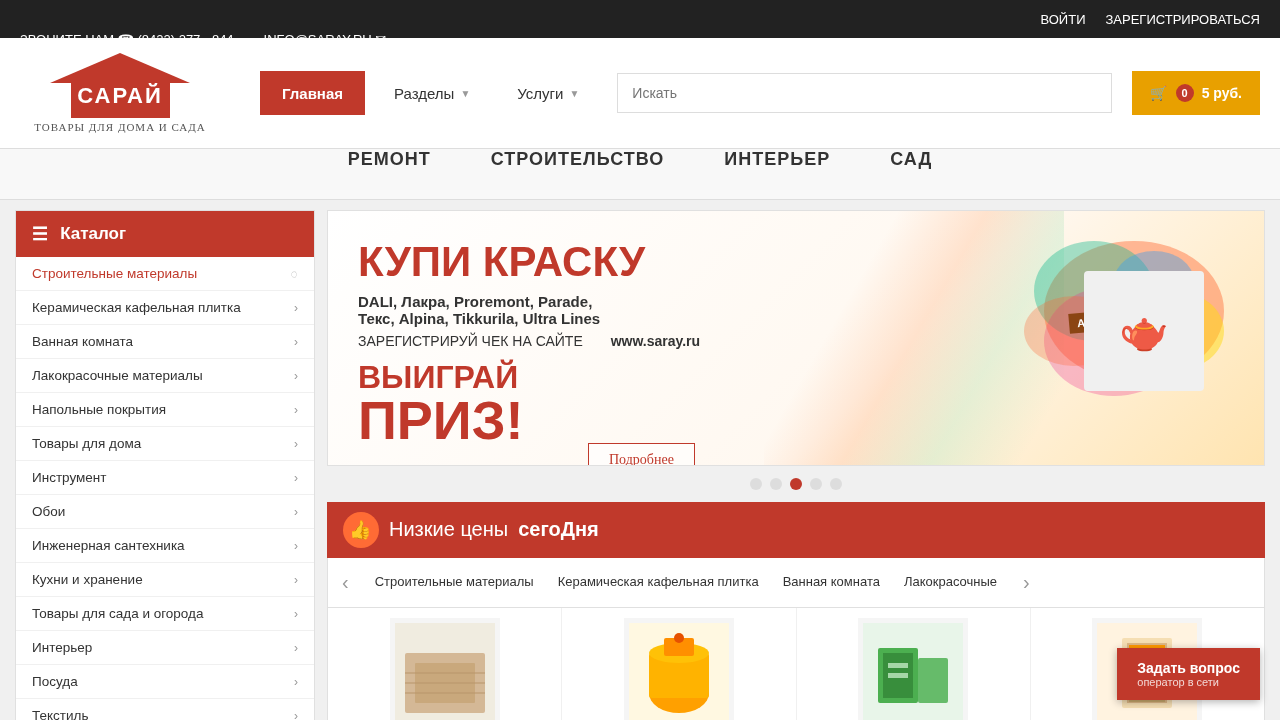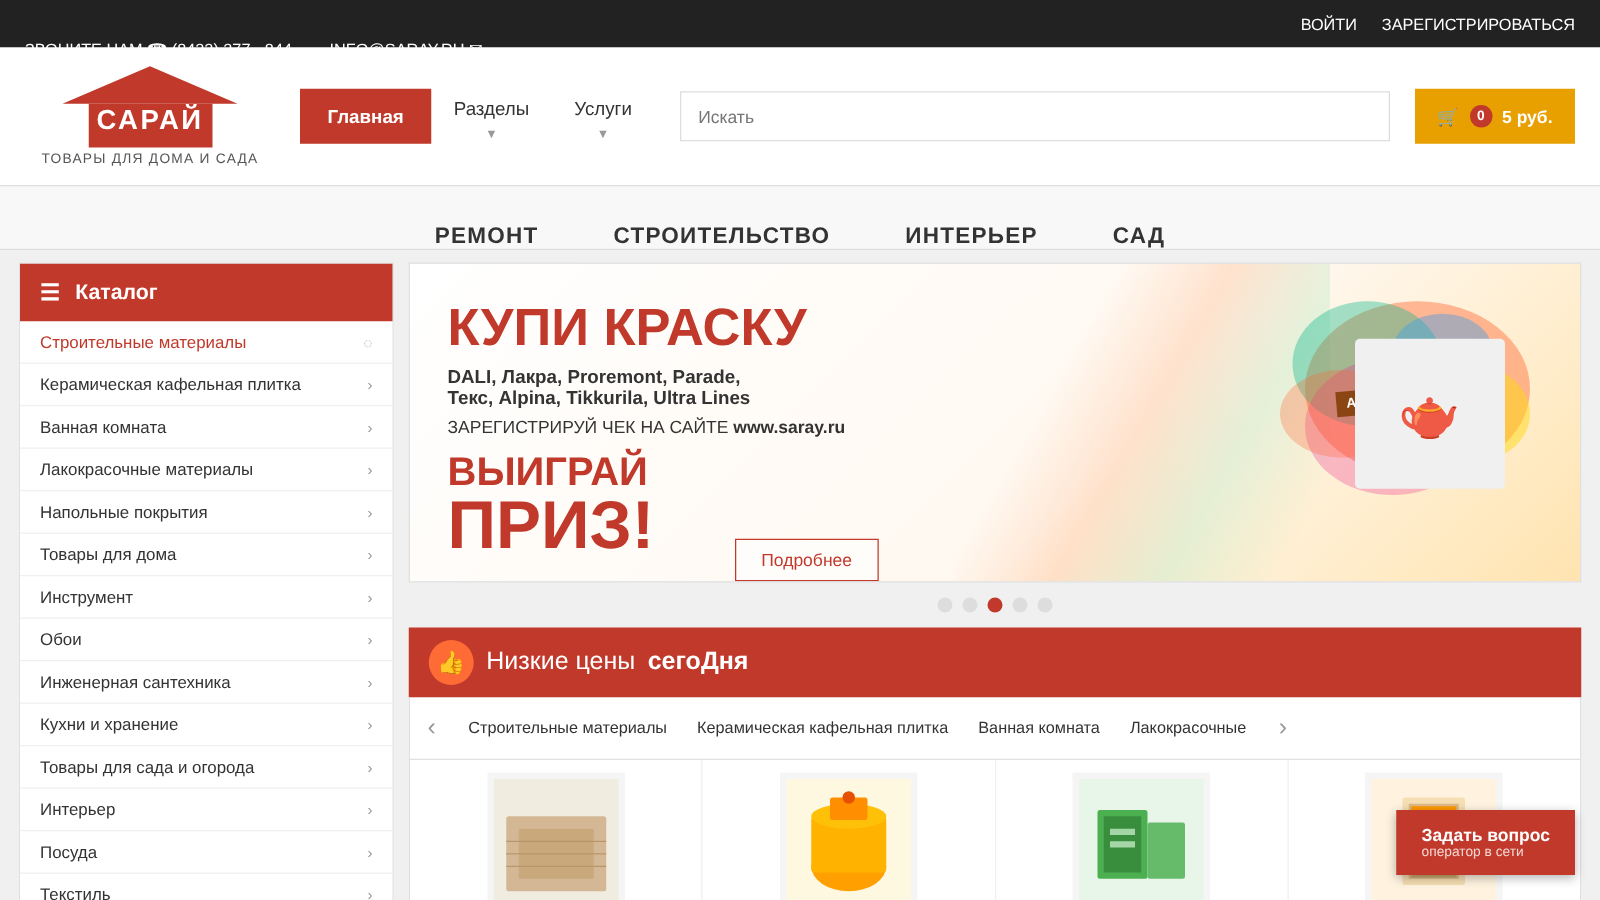--- a/index.html
+++ b/index.html
@@ -61,26 +61,28 @@
       font-size: 22px;
       font-weight: bold;
       letter-spacing: 2px;
     }
     .logo-subtitle {
       font-size: 11px;
       color: #555;
       text-align: center;
       margin-top: 8px;
       letter-spacing: 1px;
+      font-family: Liberation Serif, serif;
     }
 
     .nav-main {
       display: flex;
       align-items: flex-end;
-      gap: 0;
+      gap: 11px;
+      margin-left: 20px;
     }
     .nav-main-home {
       background: #c0392b;
       color: white;
       padding: 8px 22px;
       font-size: 15px;
       font-weight: bold;
       height: 44px;
       display: flex;
       align-items: center;
@@ -88,21 +90,20 @@
     }
     .nav-main-item {
       padding: 8px 18px;
       font-size: 15px;
       color: #333;
       display: flex;
       align-items: center;
       gap: 6px;
       cursor: pointer;
       height: 44px;
-      flex-direction: column;
     }
     .chevron { font-size: 10px; color: #999; }
 
     .search-bar {
       flex: 1;
       display: flex;
       align-items: center;
     }
     .search-input {
       width: 100%;
@@ -136,21 +137,21 @@
       font-size: 11px;
       display: flex;
       align-items: center;
       justify-content: center;
     }
 
     
     .cat-nav {
       background: #f8f8f8;
       display: flex;
-      align-items: flex-end;
+      align-items: flex-start;
       justify-content: center;
       gap: 60px;
       padding: 0 34px;
       height: 52px;
       border-top: 1px solid #ddd;
       border-bottom: 1px solid #ddd;
     }
     .cat-nav-item {
       font-size: 18px;
       font-weight: bold;
@@ -224,21 +225,21 @@
       font-size: 15px;
       color: #333;
       margin-top: 10px;
       font-weight: bold;
     }
     .banner-register {
       font-size: 14px;
       color: #333;
       margin-top: 6px;
     }
-    .banner-register span { font-weight: bold; }
+    .banner-register span { font-weight: bold; margin-left: 24px; }
     .banner-win {
       font-size: 32px;
       font-weight: 900;
       color: #c0392b;
       text-transform: uppercase;
       margin-top: 10px;
     }
     .banner-prize {
       font-size: 54px;
       font-weight: 900;
@@ -248,22 +249,23 @@
     }
     .banner-more-btn {
       background: rgba(255,255,255,0.6);
       border: 1px solid #c0392b;
       color: #c0392b;
       padding: 8px 20px;
       font-size: 14px;
       cursor: pointer;
       margin-top: 10px;
       position: absolute;
-      top: 180px;
+      top: 192px;
       left: 230px;
+      font-family: Liberation Serif, serif;
     }
     .banner-right {
       position: absolute;
       right: 20px;
       top: 10px;
       display: flex;
       flex-direction: column;
       align-items: flex-end;
     }
 

